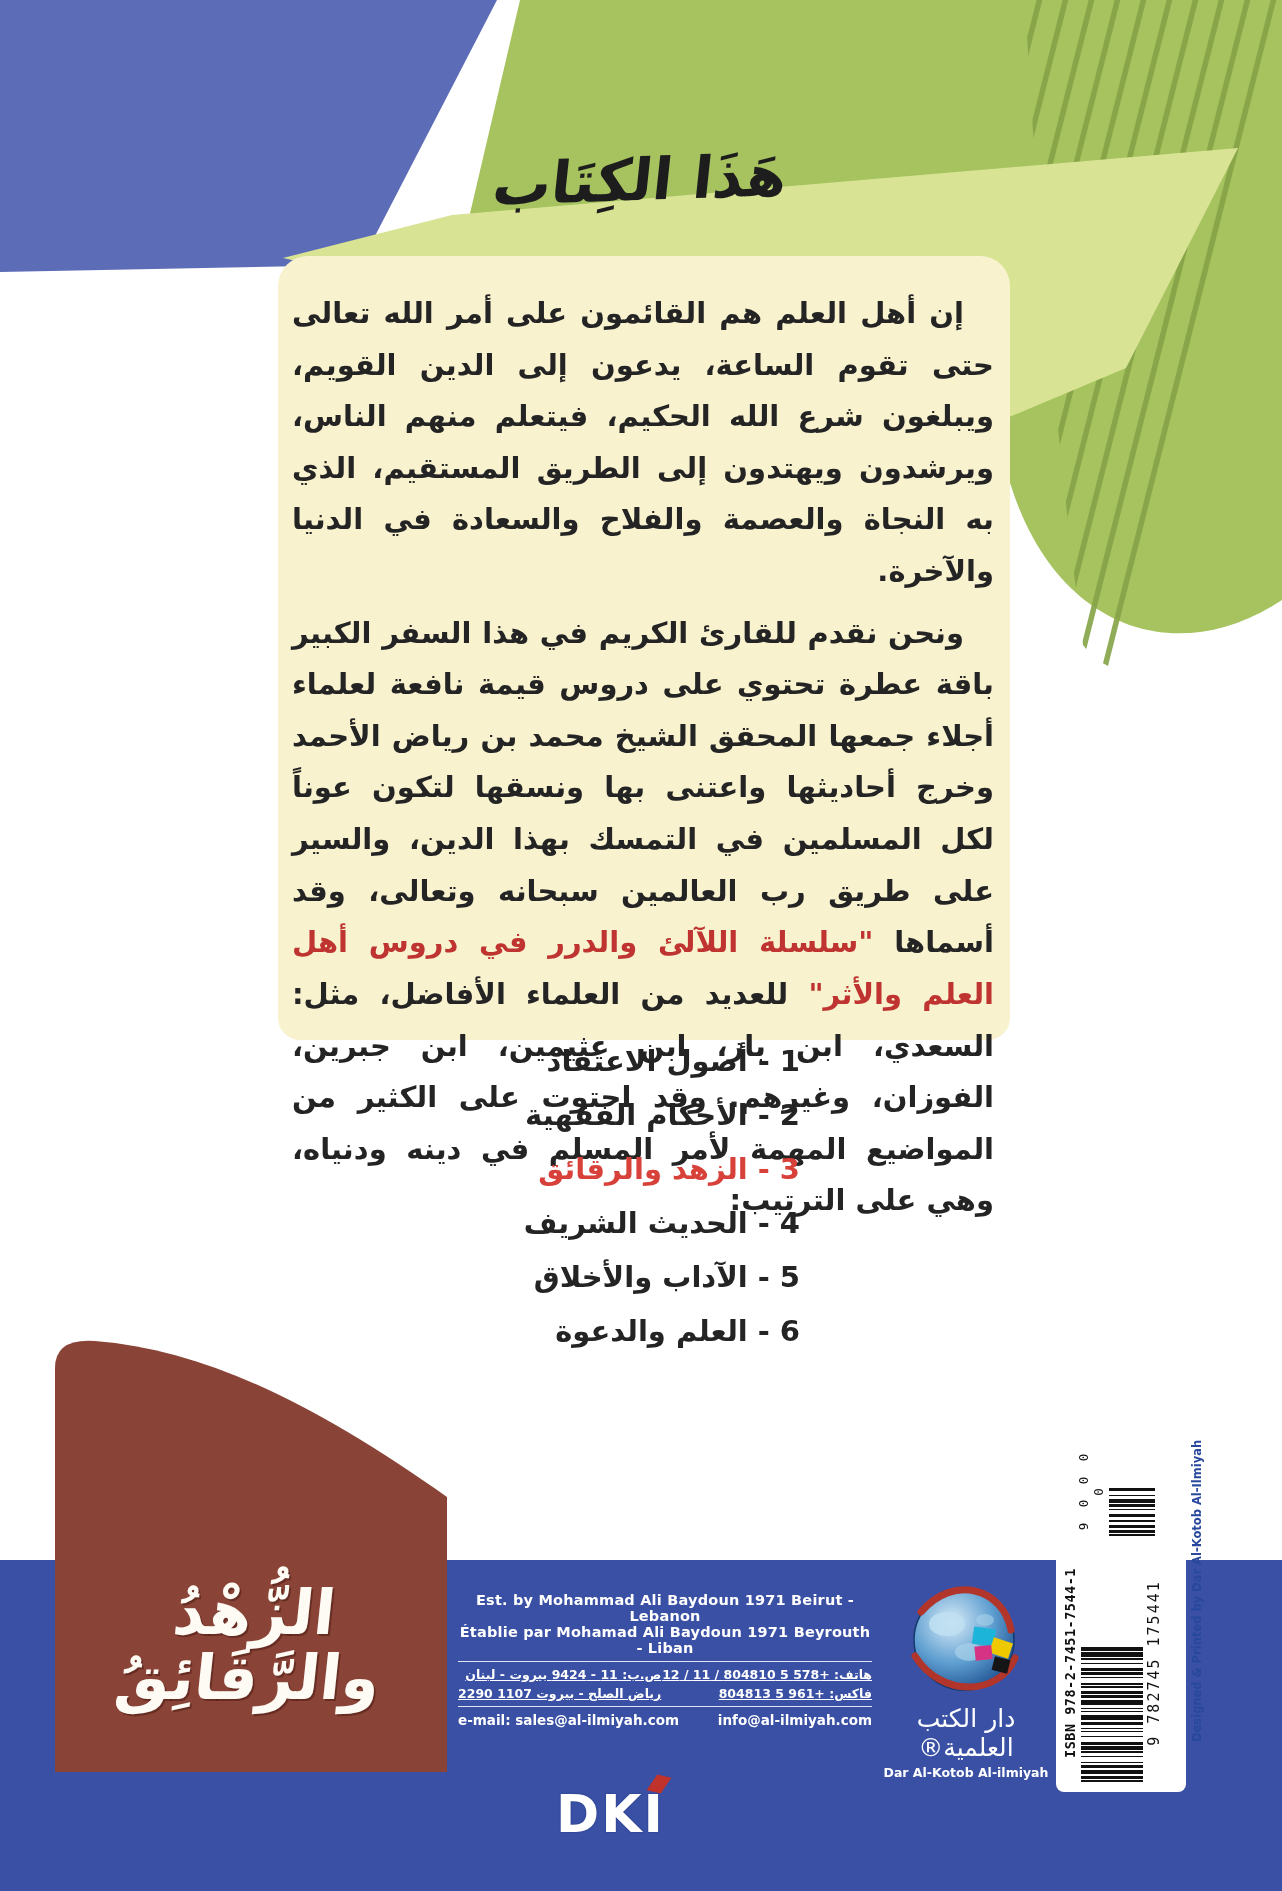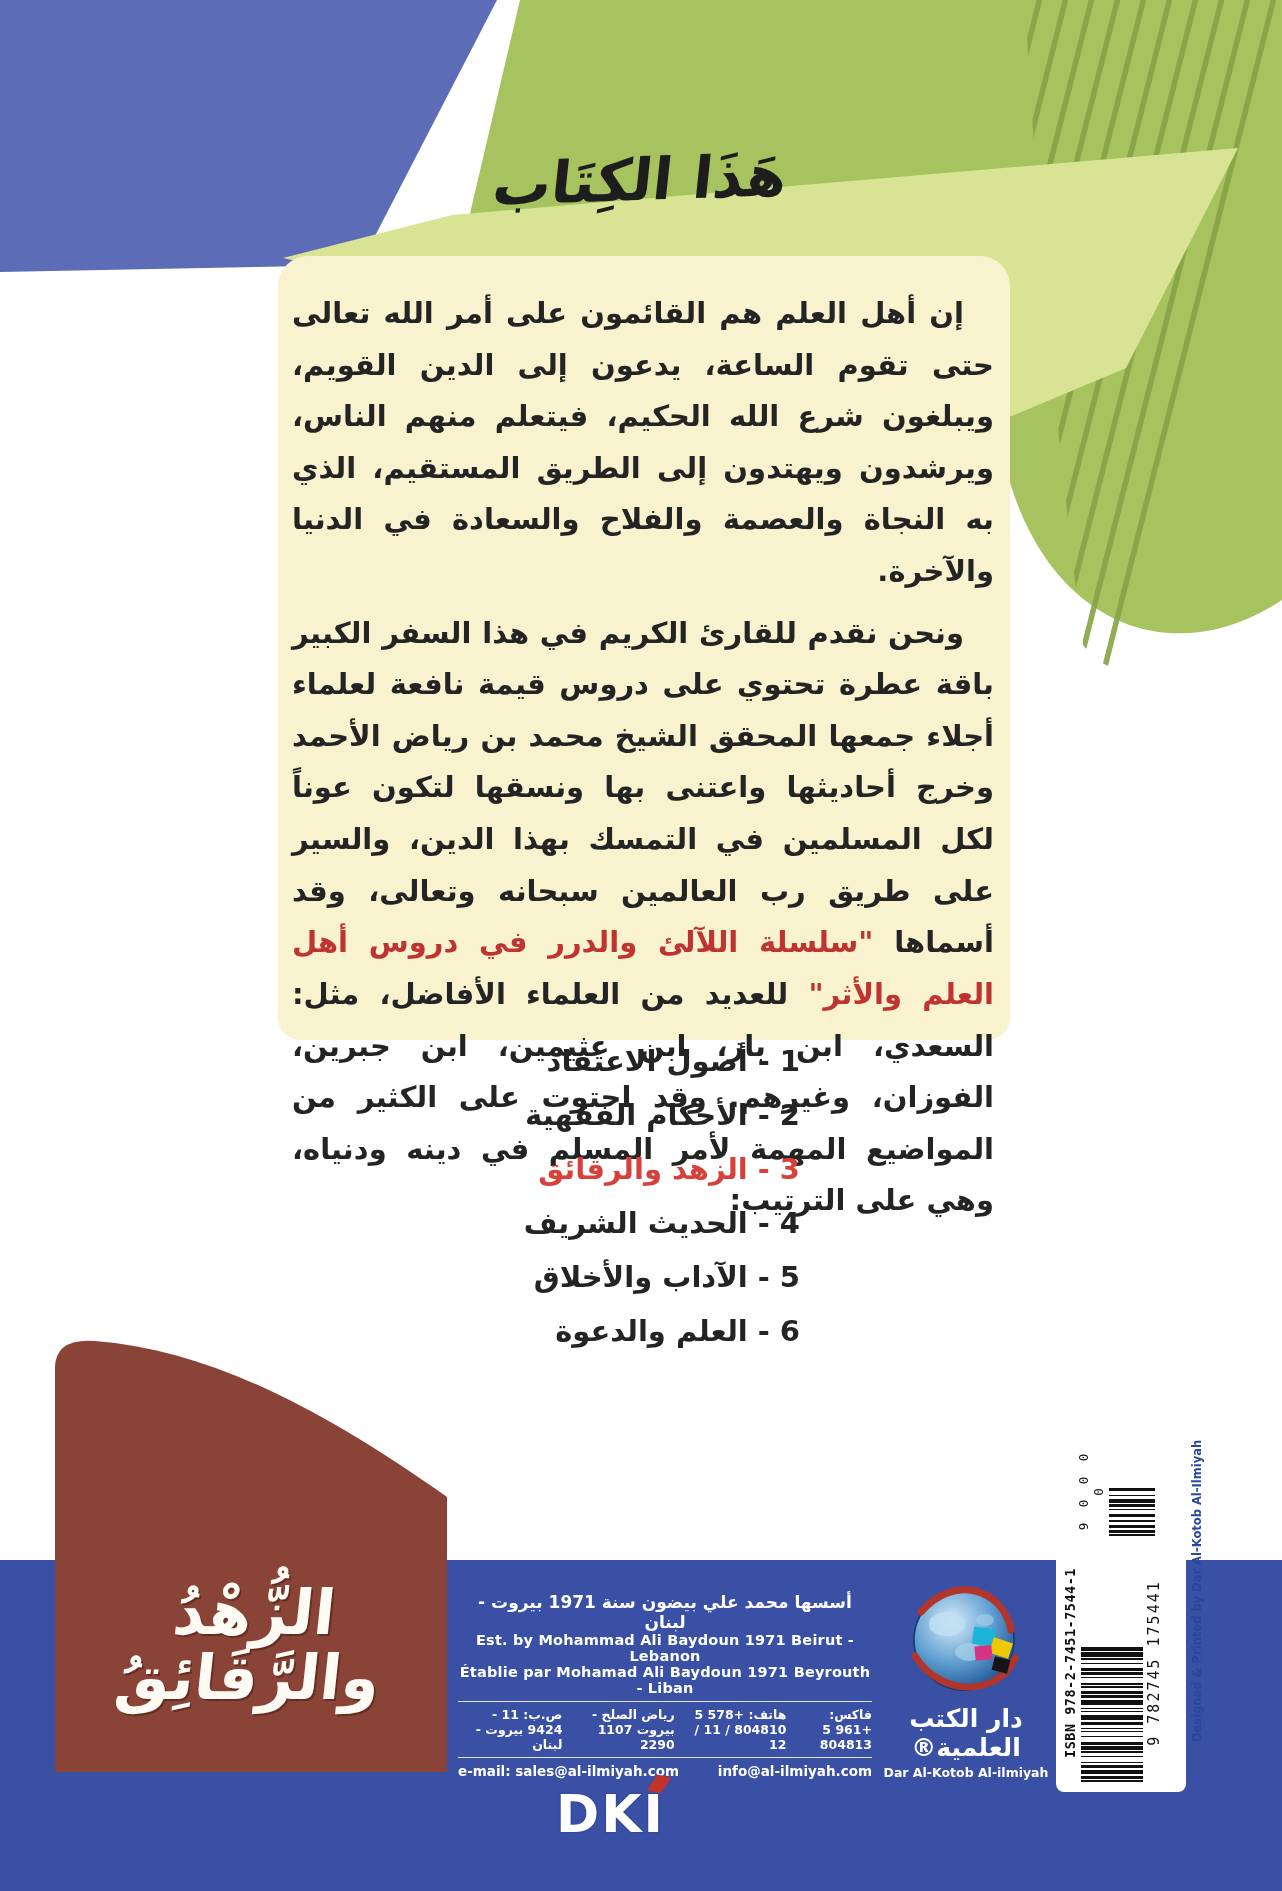--- a/index.html
+++ b/index.html
@@ -43,39 +43,39 @@
     transform:skewX(-6deg);
     line-height:1.05;
   }
   .pub{
     left:458px;top:1592px;width:414px;z-index:3;color:#ffffff;
   }
   .pub .est-ar{font-size:17px;font-weight:bold;text-align:center;direction:rtl;}
   .pub .est-en,.pub .est-fr{font-size:14.5px;font-weight:bold;text-align:center;letter-spacing:.2px;}
   .pub hr{border:none;border-top:1.5px solid rgba(255,255,255,.85);margin:5px 0;}
   .contact{display:flex;justify-content:space-between;font-size:12.5px;font-weight:bold;}
-  .contact .col{display:flex;gap:4px;}
+  .contact .col{display:flex;flex-direction:column;gap:4px;text-decoration:underline;}
   .contact .rtl{direction:rtl;}
   .emails{display:flex;justify-content:space-between;font-size:13.5px;font-weight:bold;}
   .dki-row{
     left:556px;top:1788px;width:520px;z-index:3;display:flex;align-items:flex-start;
   }
   .dki-word{
     font-size:52px;font-weight:bold;color:#ffffff;letter-spacing:2px;line-height:1;
     text-shadow:0 0 2px #21377f;position:relative;
   }
   .dki-accent{
     position:absolute;right:-2px;top:-12px;width:16px;height:16px;background:#c0322c;
     transform:skewX(-25deg) rotate(12deg);
   }
   .dki-site{font-size:27px;font-weight:bold;color:#ffffff;margin-left:6px;letter-spacing:.5px;}
   .brand{
     left:878px;top:1586px;width:176px;z-index:3;text-align:center;color:#ffffff;
   }
-  .brand .brand-ar{font-size:25px;font-weight:bold;direction:rtl;margin-top:2px;}
+  .brand .brand-ar{font-size:25px;font-weight:normal;direction:rtl;margin-top:2px;}
   .brand .brand-en{font-size:12.5px;font-weight:bold;margin-top:3px;}
   
   .bc-label{
     left:1056px;top:1430px;width:130px;height:362px;background:#ffffff;
     border-radius:8px;z-index:4;overflow:hidden;
   }
   .bc-rot{
     position:absolute;left:0;top:0;width:362px;height:130px;
     transform:rotate(-90deg) translate(-362px,0);transform-origin:0 0;
     display:flex;gap:8px;box-sizing:border-box;padding:6px 8px 4px 10px;
@@ -173,21 +173,20 @@
     <div class="toc-row">
       <span>6</span>
       <span>-</span>
       <span>العلم والدعوة</span>
     </div>
   </div>
 
 <div class="abs brown-title">الزُّهْدُ والرَّقَائِقُ</div>
 
 <div class="abs pub">
-  <div class="est-ar">أسسها محمد علي بيضون سنة 1971 بيروت - لبنان</div>
   <div class="est-en">Est. by Mohammad Ali Baydoun 1971 Beirut - Lebanon</div>
   <div class="est-fr">Établie par Mohamad Ali Baydoun 1971 Beyrouth - Liban</div>
   <hr>
   <div class="contact">
     <div class="col">
       <span class="rtl">ص.ب: 11 - 9424 بيروت - لبنان</span>
       <span class="rtl">رياض الصلح - بيروت 1107 2290</span>
     </div>
     <div class="col">
       <span class="rtl">هاتف: +578 5 804810 / 11 / 12</span>

